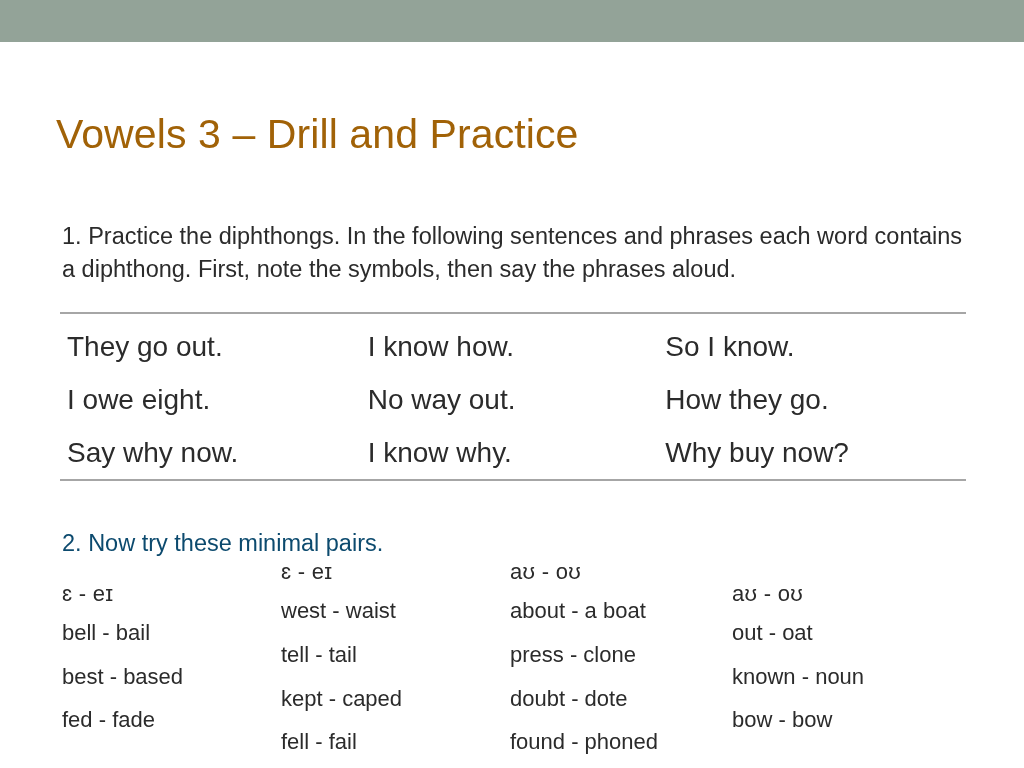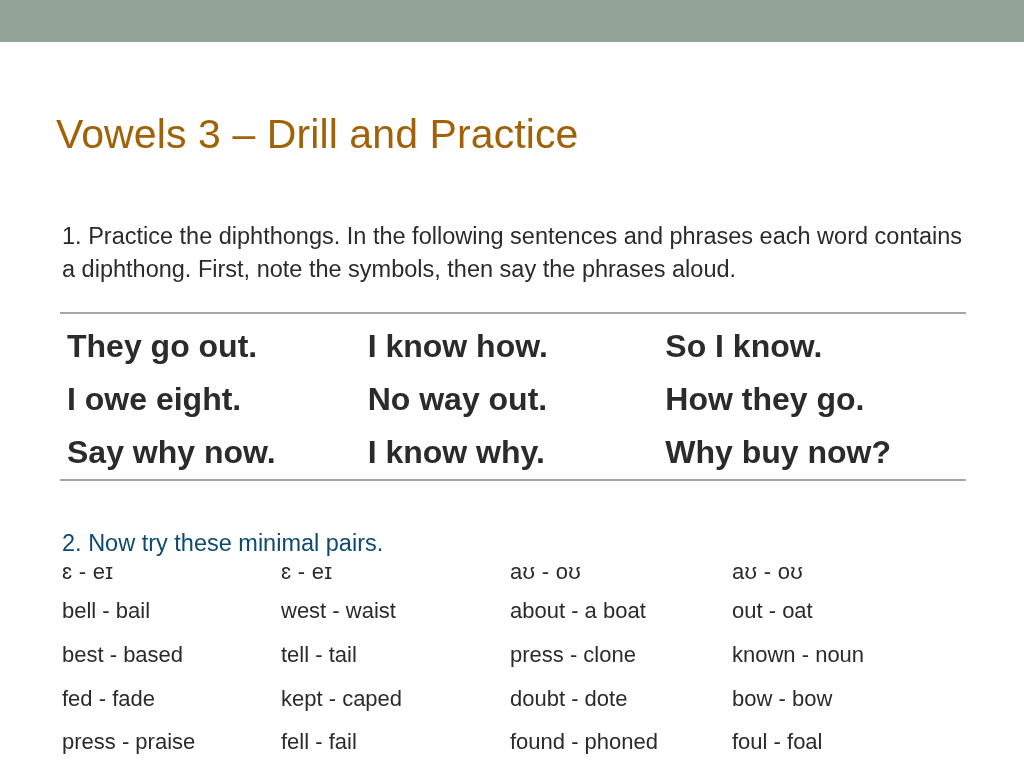--- a/index.html
+++ b/index.html
@@ -63,26 +63,26 @@
   #phrases-table {
     position: absolute;
     left: 60px;
     top: 312px;
     width: 906px;
     border-top: 2px solid #a6a6a6;
     border-bottom: 2px solid #a6a6a6;
     border-collapse: collapse;
   }
   #phrases-table td {
-    font-size: 32px;
+    font-size: 28px;
     color: #2b2b2b;
     padding: 0;
     height: 53px;
     vertical-align: middle;
-    font-weight: 700;
+    font-weight: 400;
   }
   #phrases-table td.c1 { width: 303px; padding-left: 7px; }
   #phrases-table td.c2 { width: 300px; }
   #phrases-table td.c3 { width: 303px; }
   #phrases-table tr:first-child td { padding-top: 6px; }
   #phrases-table tr:last-child td { }
 
   
   #pairs-heading {
     position: absolute;
@@ -160,21 +160,20 @@
 
   <p id="pairs-heading">2. Now try these minimal pairs.</p>
 
   <div id="pairs-grid">
 
     <div class="pairs-col">
       <div class="pairs-symbol">ɛ - eɪ</div>
       <div class="pair-item">bell - bail</div>
       <div class="pair-item">best - based</div>
       <div class="pair-item">fed - fade</div>
-      <div class="pair-item">press - praise</div>
     </div>
 
     <div class="pairs-col">
       <div class="pairs-symbol">ɛ - eɪ</div>
       <div class="pair-item">west - waist</div>
       <div class="pair-item">tell - tail</div>
       <div class="pair-item">kept - caped</div>
       <div class="pair-item">fell - fail</div>
     </div>
 
@@ -184,18 +183,17 @@
       <div class="pair-item">press - clone</div>
       <div class="pair-item">doubt - dote</div>
       <div class="pair-item">found - phoned</div>
     </div>
 
     <div class="pairs-col">
       <div class="pairs-symbol">aʊ - oʊ</div>
       <div class="pair-item">out - oat</div>
       <div class="pair-item">known - noun</div>
       <div class="pair-item">bow - bow</div>
-      <div class="pair-item">foul - foal</div>
     </div>
 
   </div>
 
 </div>
 
 </body></html>

